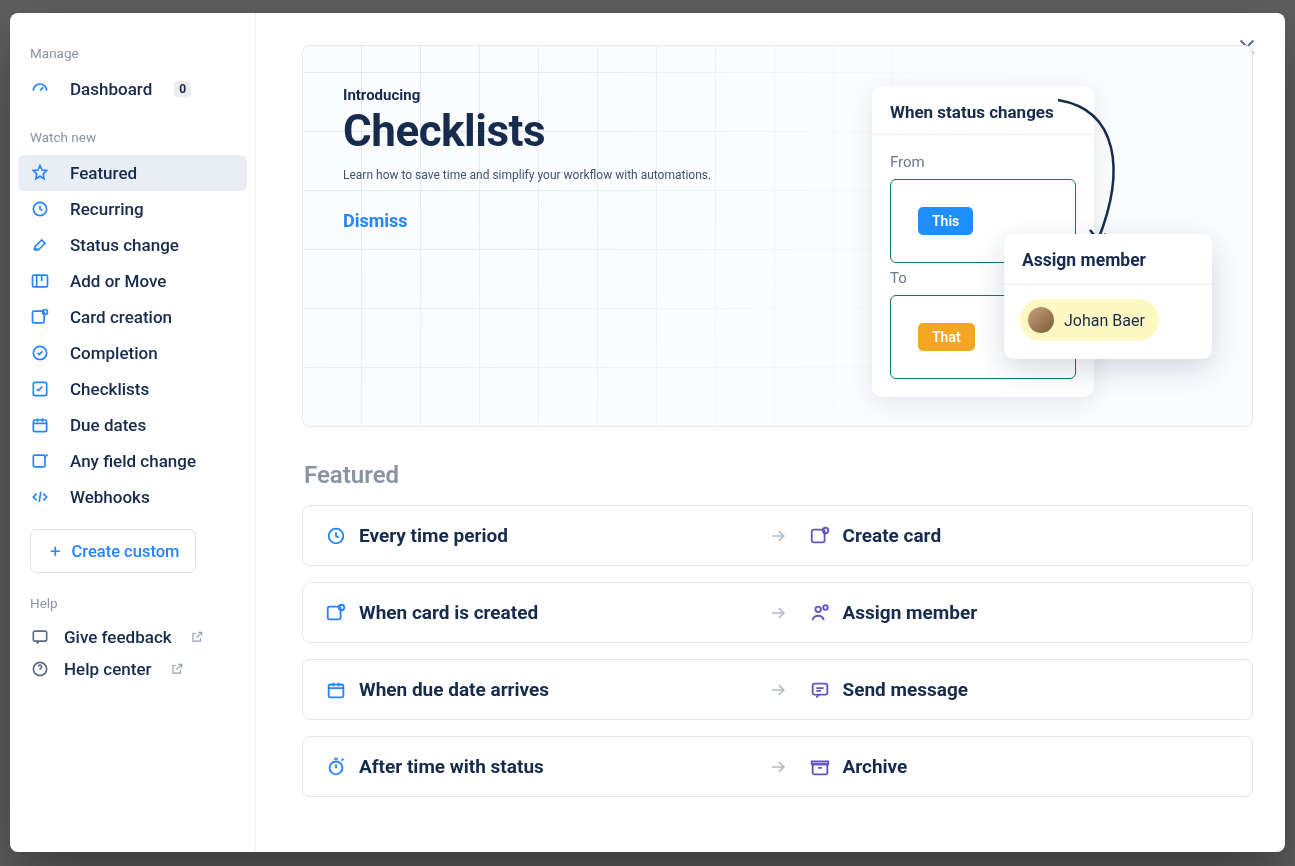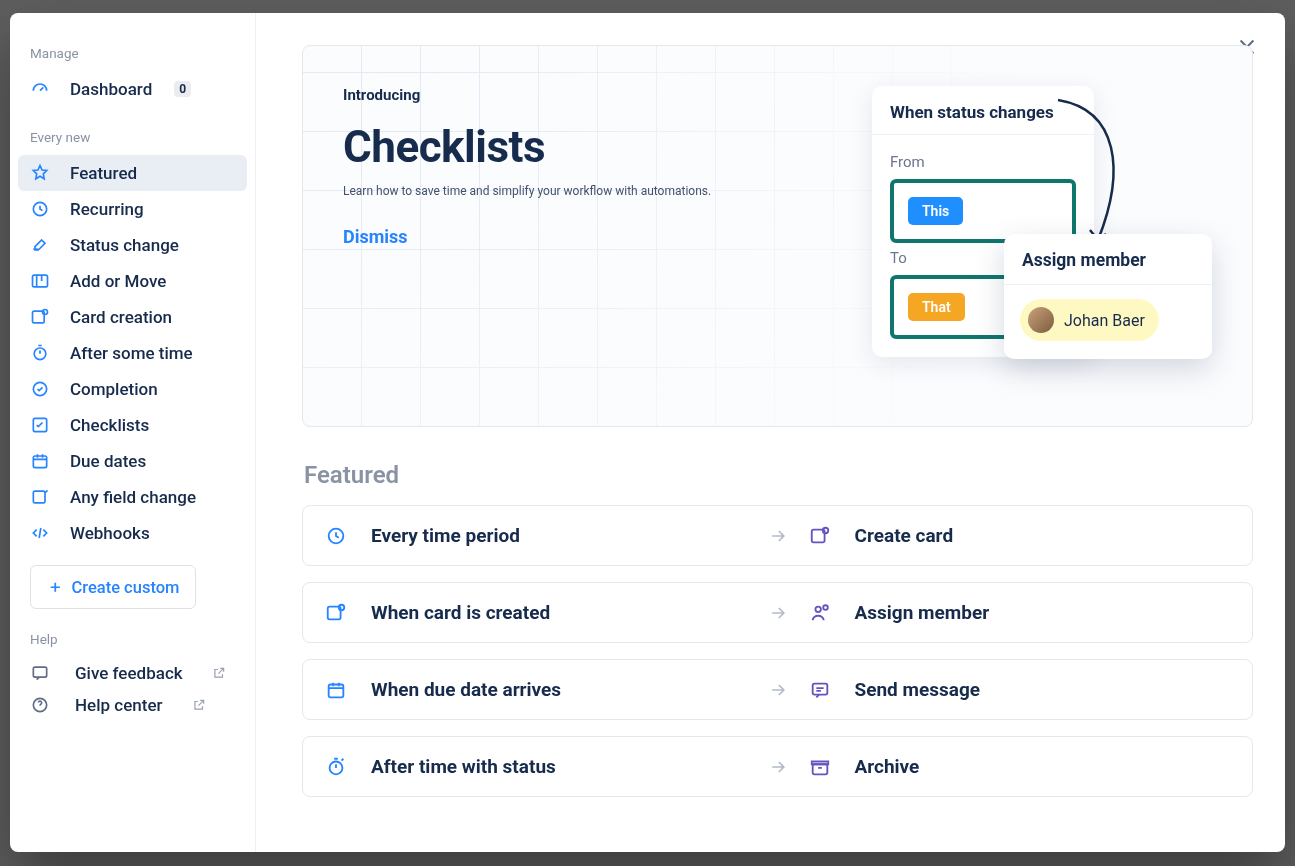--- a/index.html
+++ b/index.html
@@ -10,54 +10,54 @@
   .close-btn svg{width:22px;height:22px;stroke:currentColor;stroke-width:2.2;fill:none}
   .sidebar{width:246px;flex:0 0 246px;border-right:1px solid #eef0f3;padding:32px 8px 20px 8px;overflow-y:auto}
   .sidebar::-webkit-scrollbar{width:6px}
   .section-label{font-size:13.5px;color:#8993a4;padding:0 12px 10px 12px;font-weight:400}
   .nav-item{display:flex;align-items:center;gap:20px;padding:8px 12px;border-radius:6px;color:#172b4d;font-size:17px;font-weight:500;cursor:pointer}
   .nav-item .ic{width:20px;height:20px;flex:0 0 20px;color:#2684ff;display:flex;align-items:center;justify-content:center}
   .nav-item.selected{background:#e9eef5}
   .nav-item .badge{margin-left:2px;background:#ebecf0;color:#172b4d;font-size:12px;font-weight:700;border-radius:4px;padding:1px 5px}
   .nav-group{margin-bottom:22px}
   .create-custom{margin:14px 0 0 12px;border:1px solid #dfe1e6;border-radius:6px;padding:10px 16px;display:inline-flex;align-items:center;gap:8px;color:#2684ff;font-size:16.5px;font-weight:500;cursor:pointer;background:#fff}
-  .help-item{display:flex;align-items:center;gap:25px;padding:6px 12px;color:#172b4d;font-size:17px;font-weight:500;cursor:pointer}
+  .help-item{display:flex;align-items:center;gap:14px;padding:6px 12px;color:#172b4d;font-size:17px;font-weight:500;cursor:pointer}
   .help-item .ic{width:20px;height:20px;color:#5e6c84;display:flex;align-items:center;justify-content:center}
   .ext{margin-left:4px;color:#97a0af}
   .main{flex:1;padding:32px 32px 0 46px;overflow-y:auto;position:relative}
   .hero{border:1px solid #e4e7ec;border-radius:8px;padding:40px 40px 40px 40px;position:relative;overflow:hidden;display:flex;gap:24px;background:linear-gradient(#fbfcfe,#fbfcfe)}
   .hero::before{content:"";position:absolute;inset:0;opacity:.22;background:
      repeating-linear-gradient(0deg,transparent 0 58px,#8aa0c8 58px 59px),
      repeating-linear-gradient(90deg,transparent 0 58px,#8aa0c8 58px 59px);
      mask:radial-gradient(circle at 10% 20%,#000 0%,transparent 70%)}
   .hero-left{position:relative;z-index:1;max-width:430px}
-  .intro{font-size:15px;font-weight:700;color:#172b4d;margin-bottom:17px}
+  .intro{font-size:15px;font-weight:700;color:#172b4d;margin-bottom:1px}
   .hero-title{font-size:44px;font-weight:700;color:#172b4d;margin-bottom:10px;letter-spacing:-.5px}
   .hero-sub{font-size:12px;color:#42526e;line-height:1.45;margin-bottom:26px}
   .hero-actions{display:flex;align-items:center;gap:28px}
   .btn-primary{background:#1f8fff;color:#fff;border:none;border-radius:6px;padding:12px 20px;font-size:17px;font-weight:600;display:inline-flex;align-items:center;gap:8px;cursor:pointer}
   .btn-primary .tri{width:0;height:0;border-left:8px solid #fff;border-top:5px solid transparent;border-bottom:5px solid transparent}
   .dismiss{color:#2684ff;font-size:18px;font-weight:700;cursor:pointer}
   .hero-right{position:relative;z-index:1;flex:1;display:flex;justify-content:flex-end;align-items:center}
   .card-a{background:#fff;border-radius:10px;width:222px;box-shadow:0 6px 24px rgba(23,43,77,.1);margin-top:0}
   .card-a .hdr{font-weight:700;font-size:17px;color:#172b4d;padding:16px 18px 12px 18px;border-bottom:1px solid #eef0f3}
   .card-a .body{padding:12px 18px 18px 18px}
   .field-label{font-size:15px;color:#6b778c;margin:6px 0 8px 0}
-  .token-box{border:4px solid #0f766e;border-radius:6px;padding:14px}
+  .token-box{border:1px solid #0f766e;border-radius:6px;padding:27px}
   .token{display:inline-block;padding:6px 14px;border-radius:5px;color:#fff;font-weight:600;font-size:14px}
   .tok-this{background:#1f8fff}
   .tok-that{background:#f5a623}
   .card-b{background:#fff;border-radius:10px;width:208px;box-shadow:0 10px 30px rgba(23,43,77,.18);position:absolute;right:0;top:148px}
   .card-b .hdr{font-weight:700;font-size:17.5px;color:#172b4d;padding:16px 18px 14px 18px;border-bottom:1px solid #eef0f3}
   .card-b .chip{margin:14px 16px 18px 16px;background:#fef9c3;border-radius:24px;padding:8px 14px 8px 8px;display:inline-flex;align-items:center;gap:10px;color:#172b4d;font-size:16px}
   .avatar{width:26px;height:26px;border-radius:50%;background:linear-gradient(135deg,#c9a27a,#7c5b3e)}
   .arrow-svg{position:absolute;left:176px;top:4px;width:90px;height:170px;pointer-events:none}
   .section-title{font-size:24px;font-weight:600;color:#8993a4;margin:34px 0 16px 2px}
   .auto-row{border:1px solid #e4e7ec;border-radius:8px;background:#fff;display:flex;align-items:center;padding:18px 22px;margin-bottom:16px;cursor:pointer}
-  .auto-half{display:flex;align-items:center;gap:24px;flex:1}
+  .auto-half{display:flex;align-items:center;gap:12px;flex:1}
   .auto-label{font-size:19px;font-weight:700;color:#172b4d}
   .ic20{width:22px;height:22px;flex:0 0 22px;display:flex;align-items:center;justify-content:center;color:#5e6c84}
   .ic-trigger{color:#2684ff}
   .ic-action{color:#6554c0}
   .arrow-mid{color:#b3bac5;margin:0 20px}
   svg{display:block}
   .hero-stage{position:relative;width:340px;height:300px}
 </style>
 </head>
 <body>
@@ -82,21 +82,21 @@
               <path d="M4 14a8 8 0 1 1 16 0"></path>
               <path d="M12 14l4-4"></path>
             </svg>
         </span>
         <span>Dashboard</span>
         <span class="badge">0</span>
       </div>
     </div>
 
     <div class="nav-group">
-      <div class="section-label">Every new</div>
+      <div class="section-label">Watch new</div>
 
       <div class="nav-item selected">
         <span class="ic">
             <svg viewBox="0 0 24 24" width="20" height="20" fill="none" stroke="currentColor" stroke-width="2">
               <path d="M12 3l2.5 5.5L20 9l-4 4 1 6-5-3-5 3 1-6-4-4 5.5-.5z"></path>
             </svg>
           </span>
         <span>Featured</span>
       </div>
       <div class="nav-item">
@@ -127,29 +127,20 @@
         <span>Add or Move</span>
       </div>
       <div class="nav-item">
         <span class="ic">
             <svg viewBox="0 0 24 24" width="20" height="20" fill="none" stroke="currentColor" stroke-width="2">
               <rect x="3" y="5" width="14" height="14" rx="2"></rect>
               <circle cx="18" cy="6" r="3"></circle>
             </svg>
           </span>
         <span>Card creation</span>
-      </div>
-      <div class="nav-item">
-        <span class="ic">
-            <svg viewBox="0 0 24 24" width="20" height="20" fill="none" stroke="currentColor" stroke-width="2">
-              <circle cx="12" cy="13" r="7"></circle>
-              <path d="M12 9v4M10 3h4"></path>
-            </svg>
-          </span>
-        <span>After some time</span>
       </div>
       <div class="nav-item">
         <span class="ic">
             <svg viewBox="0 0 24 24" width="20" height="20" fill="none" stroke="currentColor" stroke-width="2">
               <circle cx="12" cy="12" r="8"></circle>
               <path d="M9 12l2 2 4-4"></path>
             </svg>
           </span>
         <span>Completion</span>
       </div>

